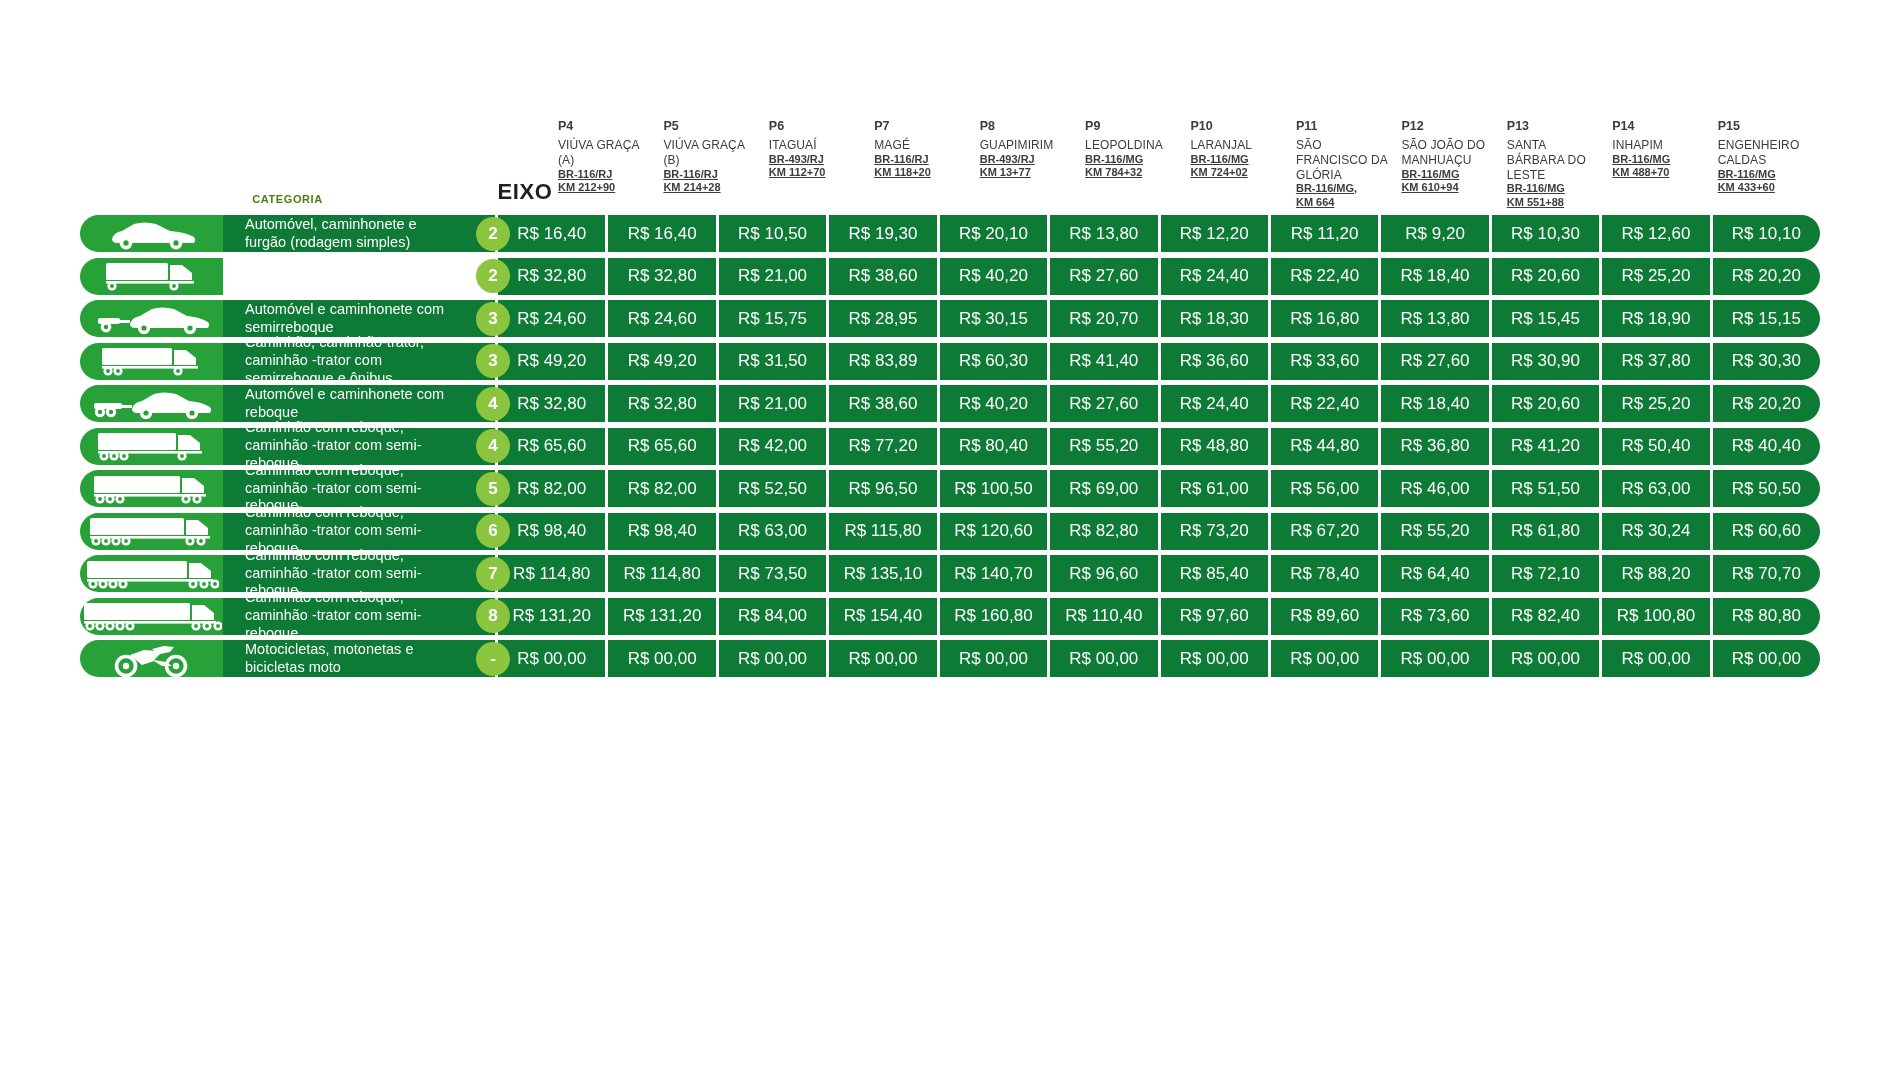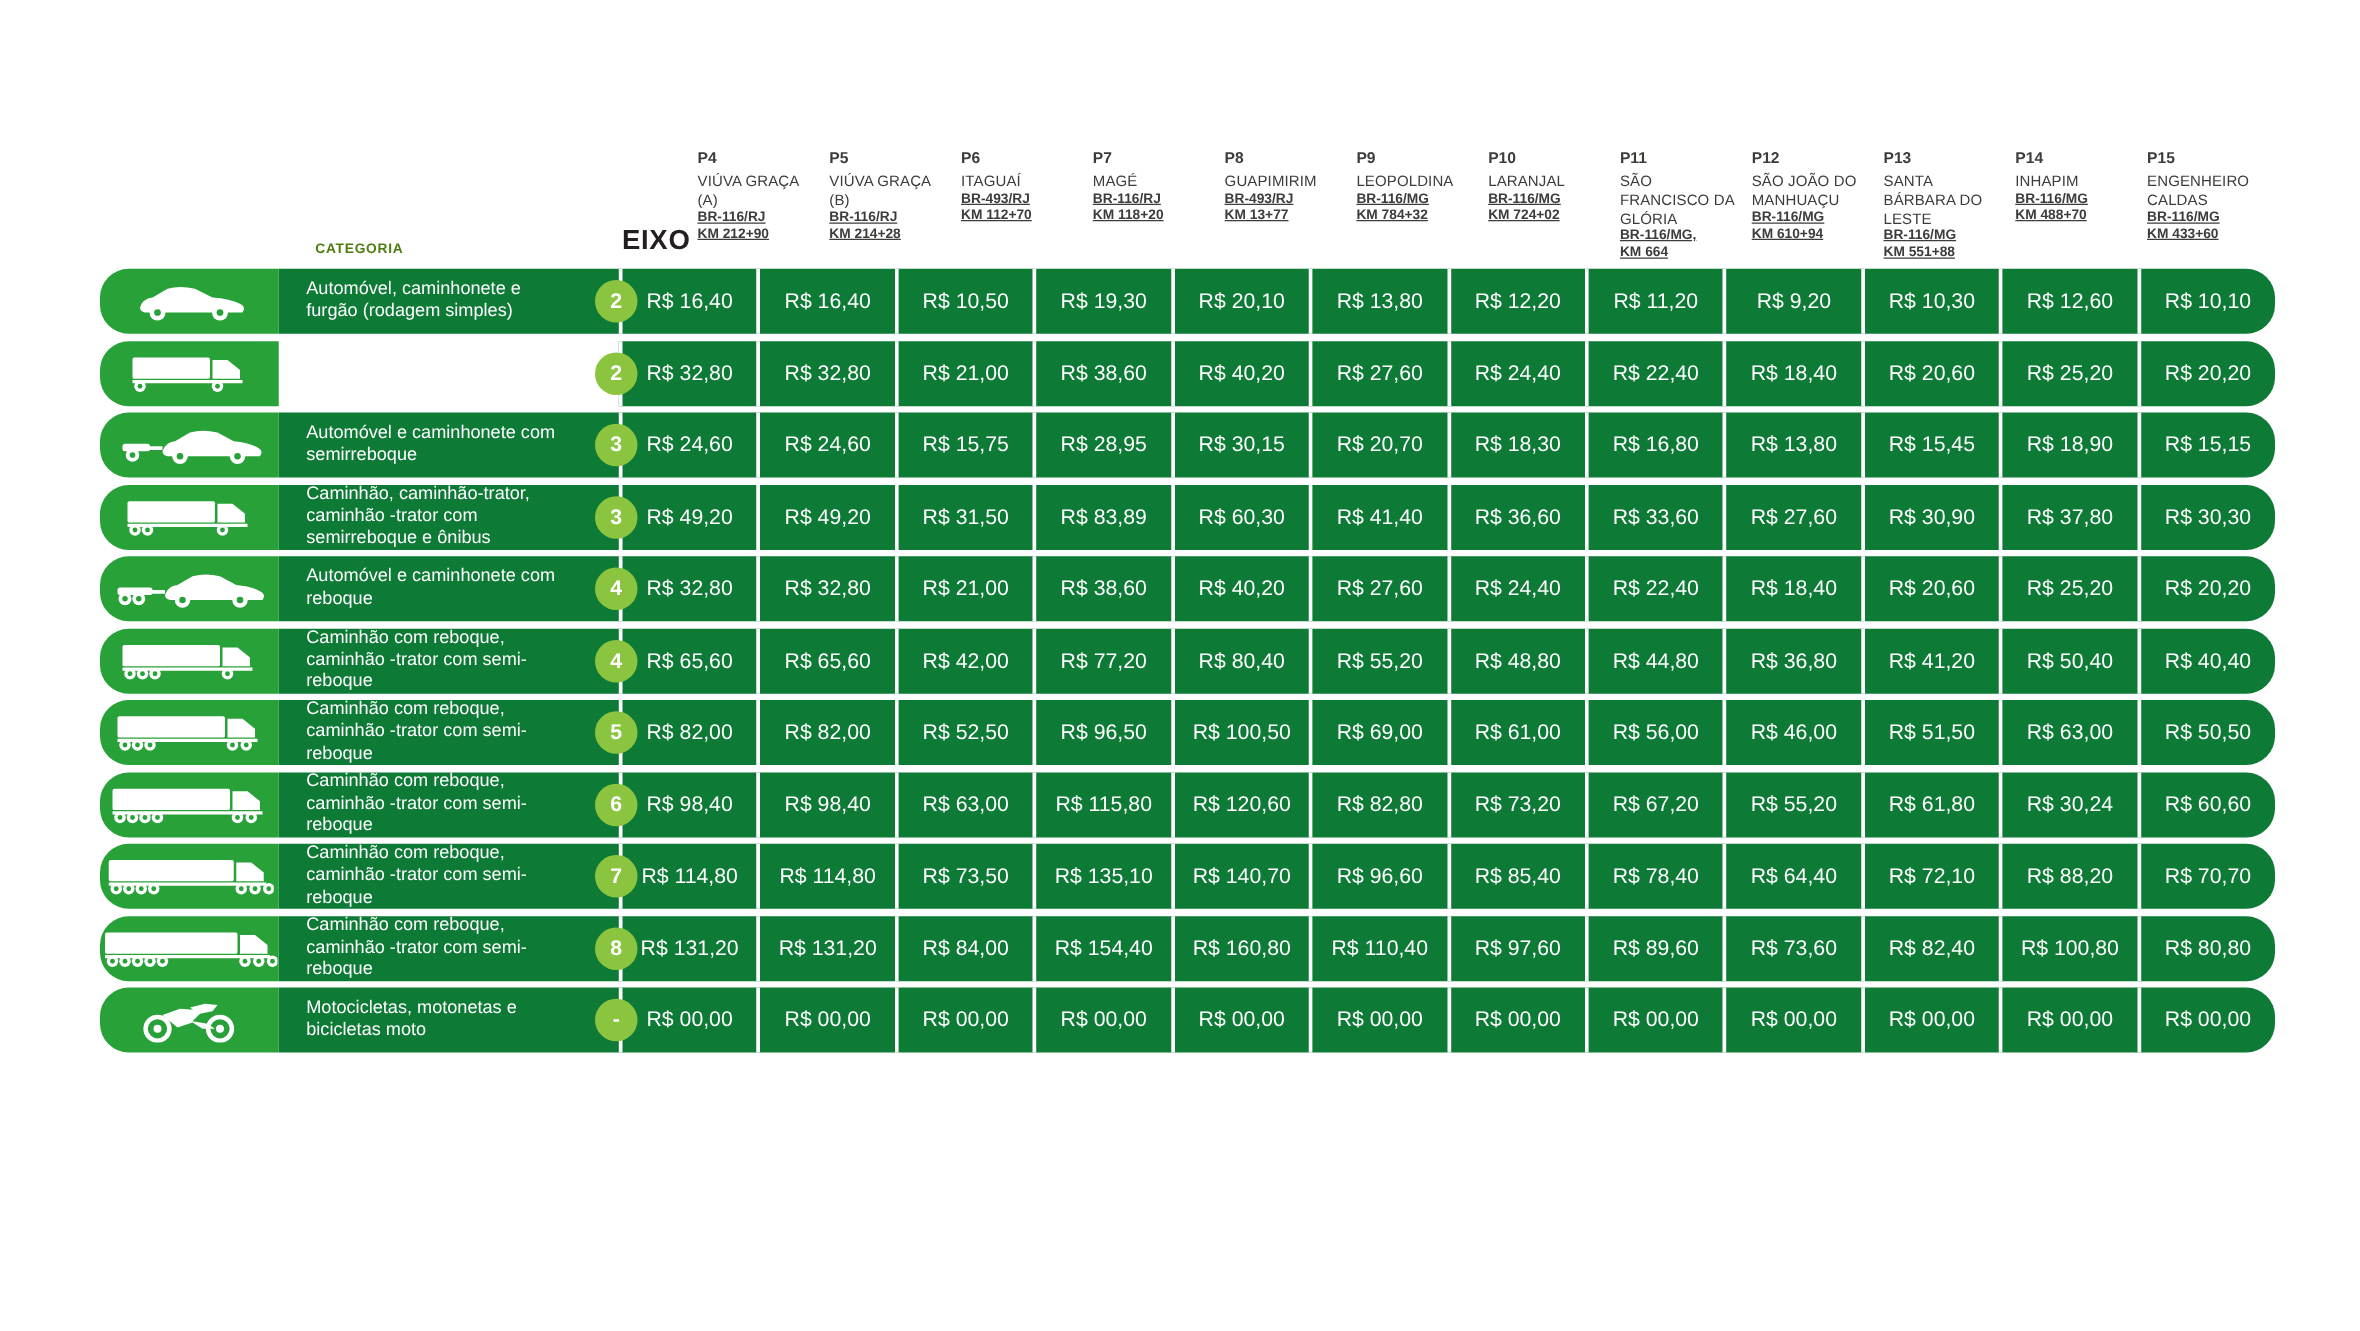--- a/index.html
+++ b/index.html
@@ -78,21 +78,21 @@
     font-size: 11px;
     font-weight: bold;
     display: block;
     text-decoration: underline;
   }
 
   
   .row {
     display: flex;
     align-items: stretch;
-    height: 52px;
+    height: 37px;
     margin-bottom: 5.5px;
   }
 
   .cat-block {
     width: 415px;
     flex: 0 0 415px;
     display: flex;
     align-items: stretch;
     position: relative;
   }

